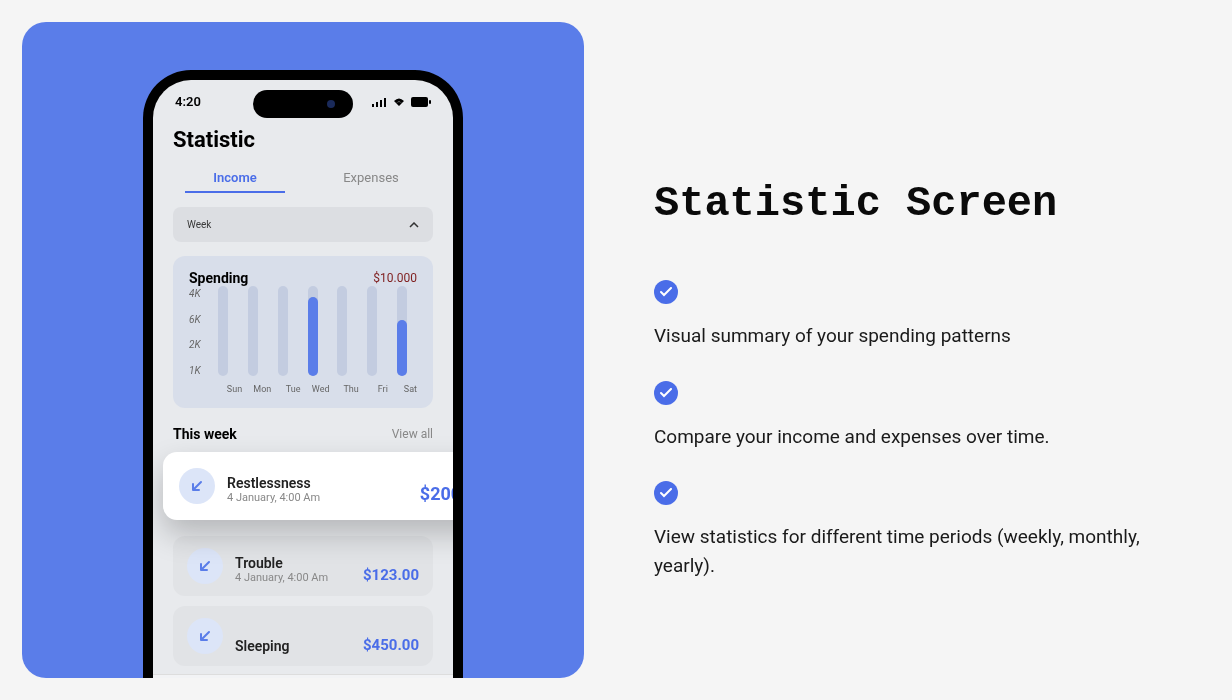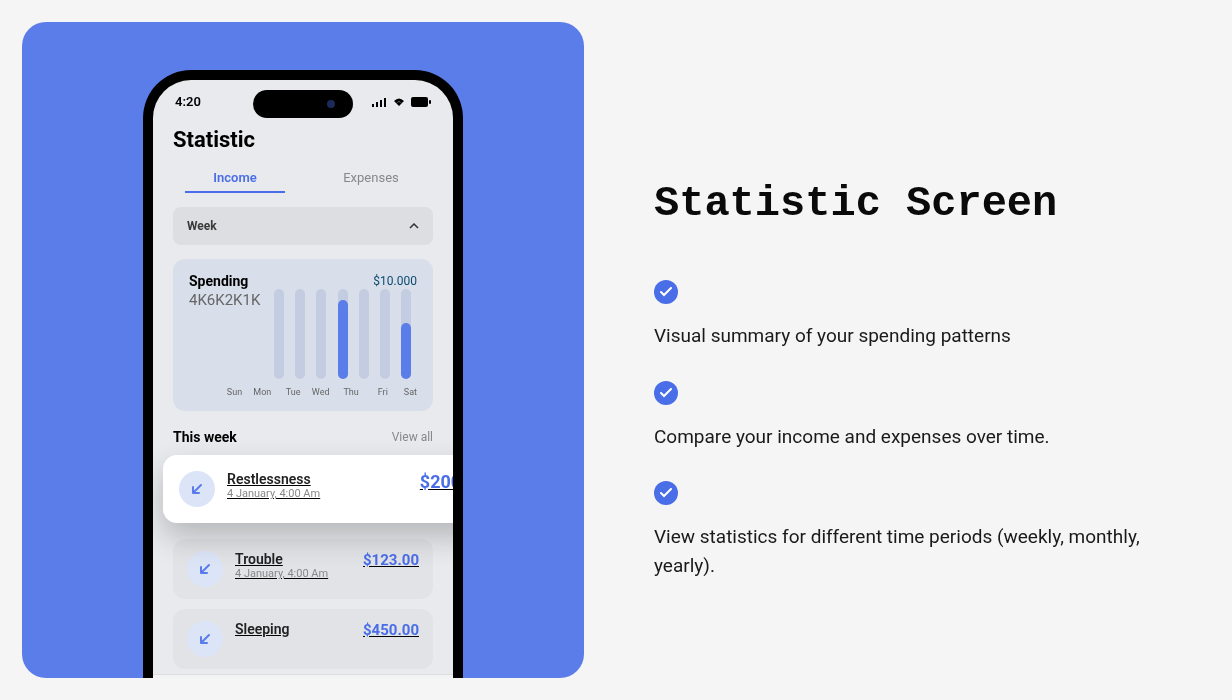--- a/index.html
+++ b/index.html
@@ -107,47 +107,47 @@
     background: #4a6de8;
   }
   .dropdown {
     margin: 14px 20px 0;
     background: #dcdee2;
     border-radius: 8px;
     padding: 12px 14px;
     display: flex;
     justify-content: space-between;
     align-items: center;
-    font-size: 12px;
+    font-size: 10px;
     color: #3a3a3a;
-    font-weight: bold;
   }
   .spending-card {
     margin: 14px 20px 0;
     background: #d8deea;
     border-radius: 12px;
     padding: 14px 16px;
   }
   .spending-head {
     display: flex;
     justify-content: space-between;
     align-items: center;
   }
   .spending-title { font-weight: 700; font-size: 14px; }
-  .spending-amount { font-size: 12px; color: #0c4a6e; }
+  .spending-amount { font-size: 12px; color: #7f1d1d; }
   .chart-area { display: flex; }
   .y-axis {
     display: flex;
-    flex-direction: row;
+    flex-direction: column;
     justify-content: space-between;
-    font-size: 15px;
+    font-size: 10px;
     color: #666;
     height: 90px;
     padding-right: 8px;
     padding-top: 2px;
+    font-style: italic;
   }
   .bars {
     flex: 1;
     display: flex;
     justify-content: space-around;
     align-items: flex-end;
     height: 90px;
   }
   .bar-col {
     display: flex;
@@ -183,23 +183,22 @@
     padding: 18px 20px 10px;
   }
   .section-title { font-weight: 700; font-size: 14px; }
   .view-all { font-size: 12px; color: #888; }
   .tx-item {
     margin: 0 20px 10px;
     background: #e1e3e6;
     border-radius: 12px;
     padding: 12px 14px;
     display: flex;
-    align-items: flex-start;
+    align-items: flex-end;
     gap: 12px;
-    text-decoration: underline;
   }
   .tx-item.highlight {
     background: #fff;
     box-shadow: 0 14px 30px rgba(0,0,0,0.22);
     margin: 0 -10px 16px 10px;
     width: 340px;
     position: relative;
     z-index: 10;
     border-radius: 14px;
     padding: 16px;

